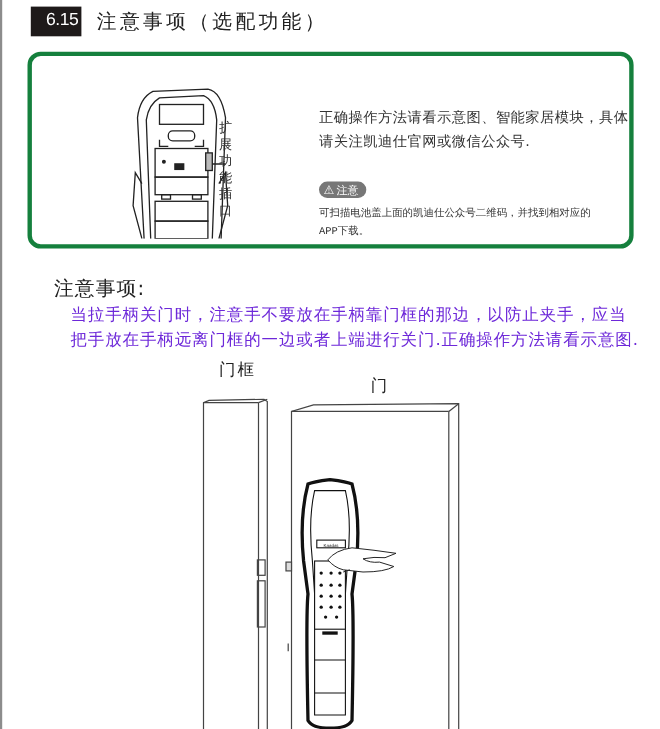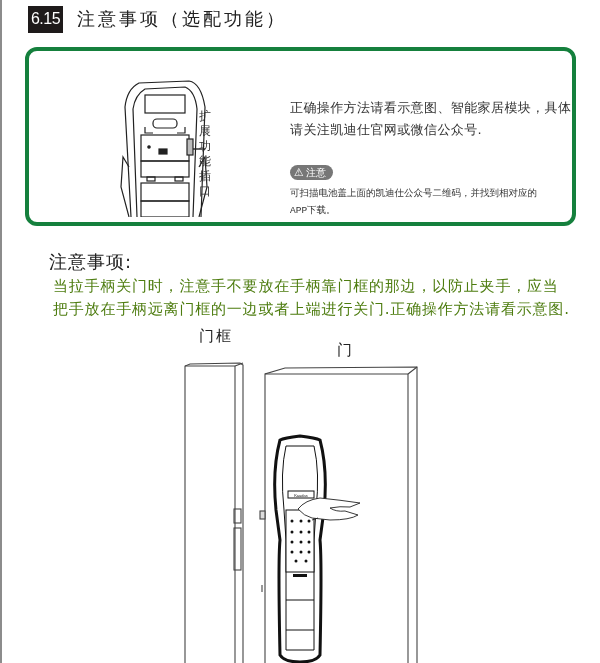--- a/index.html
+++ b/index.html
@@ -2,35 +2,35 @@
 <html><head>
 <meta charset="utf-8">
 <style>
   html, body { margin: 0; padding: 0; background: #ffffff; }
   body { width: 600px; height: 663px; position: relative; overflow: hidden;
          font-family: "DejaVu Sans", "Liberation Sans", sans-serif; color: #222; }
   .left-rule { position: absolute; left: 0; top: 0; width: 2px; height: 663px; background: #8c8c8c; }
 
   .section-header { position: absolute; left: 28px; top: 4px; height: 30px; display: flex; align-items: center; }
   .section-num { background: #1e1a1a; color: #fff; font-family: "Liberation Sans", sans-serif;
-                 font-size: 16px; width: 35px; height: 27px; display:flex; align-items:center; justify-content:center; letter-spacing:-0.5px; }
+                 font-size: 16px; width: 35px; height: 27px; display:flex; align-items:center; justify-content:center; letter-spacing:-0.5px;padding-left:11px; }
   .section-title { margin-left: 14px; font-size: 18px; letter-spacing: 3px; color: #222; }
 
   .feature-box { position: absolute; left: 25px; top: 47px; width: 551px; height: 179px;
                  border: 4px solid #15803d; border-radius: 12px; box-sizing: border-box; }
   .lock-fig { position: absolute; left: 80px; top: 16px; width: 150px; height: 150px; }
   .callout-label { position: absolute; left: 170px; top: 58px; width: 14px; font-size: 12px; line-height: 15px; color: #333; }
   .feature-desc { position: absolute; left: 261px; top: 46px; width: 290px; font-size: 13px; line-height: 22px; letter-spacing: 0.4px; color: #333; }
   .notice-badge { position: absolute; left: 261px; top: 114px; height: 15px; padding: 0 7px 0 4px;
                   background: #777; color: #fff; border-radius: 8px; font-size: 10px; display: flex; align-items: center; gap: 2px; }
   .notice-badge .tri { font-size: 11px; }
   .notice-text { position: absolute; left: 261px; top: 134px; width: 260px; font-size: 9.5px; line-height: 17px; color: #333; font-family: Liberation Mono, monospace; }
 
   .caution-heading { position: absolute; left: 49px; top: 250px; font-size: 18px; color: #222; letter-spacing: 1px; }
-  .caution-body { position: absolute; left: 53px; top: 275px; width: 520px; font-size: 15px; line-height: 22.5px; color: #4d7c0f; letter-spacing: 0.8px; }
+  .caution-body { position: absolute; left: 64px; top: 275px; width: 520px; font-size: 15px; line-height: 22.5px; color: #6d28d9; letter-spacing: 0.8px; }
 
   .label-frame { position: absolute; left: 199px; top: 327px; font-size: 15px; color: #222; letter-spacing: 2px; }
   .label-door { position: absolute; left: 337px; top: 341px; font-size: 15px; color: #222; }
   .diagram { position: absolute; left: 180px; top: 360px; width: 240px; height: 303px; }
 </style>
 </head>
 <body>
 
 <div class="left-rule"></div>
 

